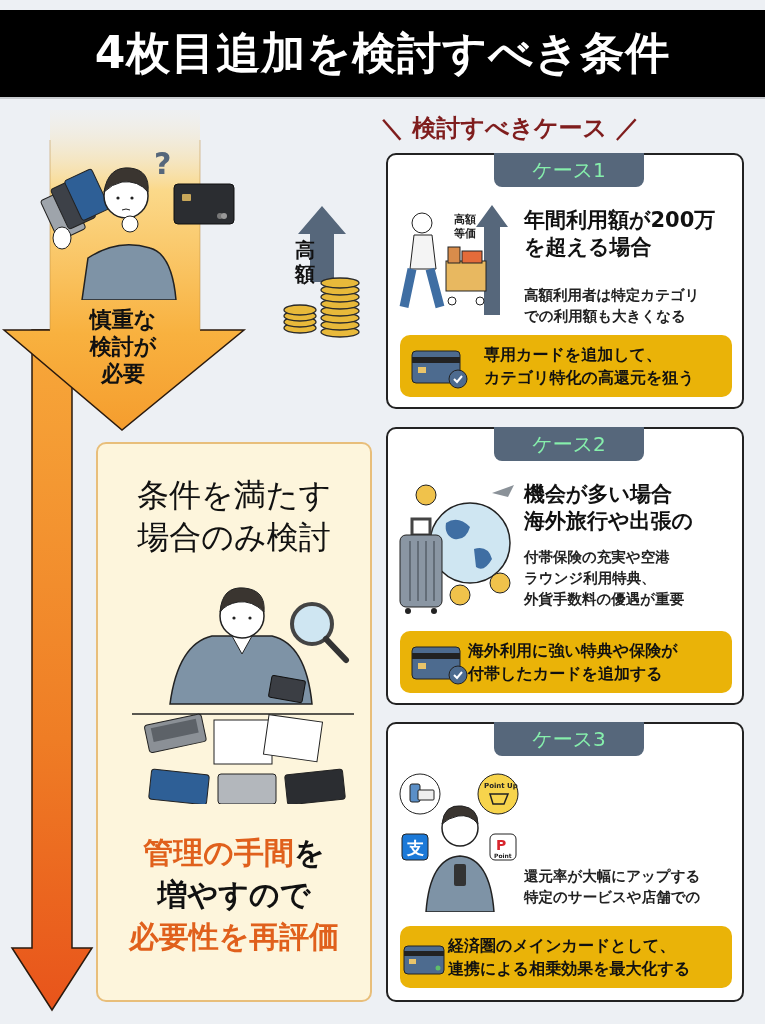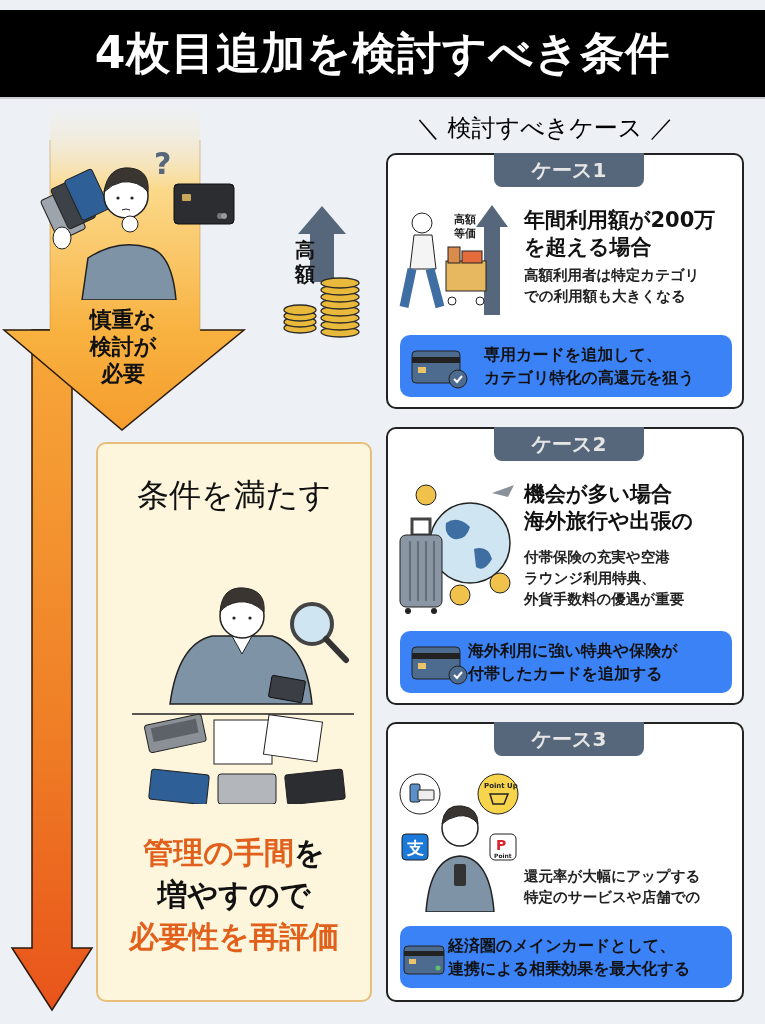--- a/index.html
+++ b/index.html
@@ -49,42 +49,42 @@
   .cond-illust { position: absolute; left: 24px; top: 130px; width: 240px; height: 230px; }
   .cond-bottom {
     position: absolute; left: 0; top: 388px; width: 100%;
     text-align: center; font-weight: 900; font-size: 30px; line-height: 42px;
   }
   .orange { color: #e0601c; }
 
   
   .cases-header {
     position: absolute; left: 380px; top: 112px; width: 330px;
-    text-align: center; font-weight: 400; font-size: 24px; color: #000000;
+    text-align: left; font-weight: 700; font-size: 24px; color: #7f1d1d;
   }
   .case-card {
     position: absolute; left: 386px; width: 358px;
     background: #fff; border: 2px solid #222; border-radius: 10px;
   }
   .case-tab {
     position: absolute; left: 106px; top: -2px; width: 150px; height: 34px;
     background: #56677b; border-radius: 0 0 8px 8px;
-    color: #e5e5e5; font-weight: 700; font-size: 20px;
+    color: #86efac; font-weight: 400; font-size: 20px;
     display: flex; align-items: center; justify-content: center;
   }
   .case-icon { position: absolute; left: 8px; }
   .case-title {
     position: absolute; left: 136px; font-weight: 900; font-size: 21px; line-height: 27px; color: #111;
   }
   .case-desc {
     position: absolute; left: 136px; font-weight: 700; font-size: 14.5px; line-height: 21px; color: #222;
   }
   .case-action {
     position: absolute; left: 12px; width: 332px; height: 62px;
-    background: #3b82f6; border-radius: 10px;
+    background: #eab308; border-radius: 10px;
   }
   .case-action .card-icon { position: absolute; left: 10px; top: 14px; }
   .case-action .action-text {
     position: absolute; left: 84px; top: 8px; right: 6px;
     font-weight: 900; font-size: 16px; line-height: 23px; color: #111;
   }
 </style>
 </head>
 <body>
 
@@ -166,20 +166,21 @@
   </g>
 </svg>
 <div class="coins-label">
   <div>高</div>
   <div>額</div>
 </div>
 
 <div class="cond-panel">
   <div class="cond-title">
     <div>条件を満たす</div>
+    <div>場合のみ検討</div>
   </div>
   <svg class="cond-illust" viewBox="0 0 240 230">
 
     <path d="M48 130 Q56 70 90 62 L150 62 Q184 70 190 130 Z" fill="#7e93a6" stroke="#222" stroke-width="1.5"></path>
     <path d="M110 62 L120 80 L130 62" fill="#fff" stroke="#222"></path>
 
     <circle cx="120" cy="42" r="22" fill="#fff" stroke="#222" stroke-width="1.5"></circle>
     <path d="M98 38 Q100 12 122 14 Q144 16 142 38 Q130 26 116 28 Q104 30 98 38 Z" fill="#3a3530" stroke="#222"></path>
     <circle cx="112" cy="44" r="1.6" fill="#222"></circle>
       <circle cx="128" cy="44" r="1.6" fill="#222"></circle>
@@ -226,21 +227,21 @@
     <rect x="50" y="60" width="40" height="30" fill="#e8b860" stroke="#222"></rect>
     <rect x="52" y="46" width="12" height="16" fill="#d98c4b" stroke="#222"></rect>
     <rect x="66" y="50" width="20" height="12" fill="#e46b3a" stroke="#222"></rect>
     <circle cx="56" cy="100" r="4" fill="#fff" stroke="#222"></circle>
       <circle cx="84" cy="100" r="4" fill="#fff" stroke="#222"></circle>
   </svg>
   <div class="case-title" style="top:52px;">
     <div>年間利用額が200万</div>
     <div>を超える場合</div>
   </div>
-  <div class="case-desc" style="top:110px;">
+  <div class="case-desc" style="top:130px;">
     <div>高額利用者は特定カテゴリ</div>
     <div>での利用額も大きくなる</div>
   </div>
   <div class="case-action" style="top:180px;">
     <svg class="card-icon" width="60" height="40" viewBox="0 0 60 40">
       <rect x="2" y="2" width="48" height="32" rx="4" fill="#4d6b8f" stroke="#222"></rect>
       <rect x="2" y="8" width="48" height="6" fill="#222"></rect>
       <rect x="8" y="18" width="8" height="6" fill="#e9c46a"></rect>
       <circle cx="48" cy="30" r="9" fill="#4d6b8f" stroke="#222"></circle>
       <path d="M44 30 L47 33 L52 27" stroke="#fff" stroke-width="2" fill="none"></path>

